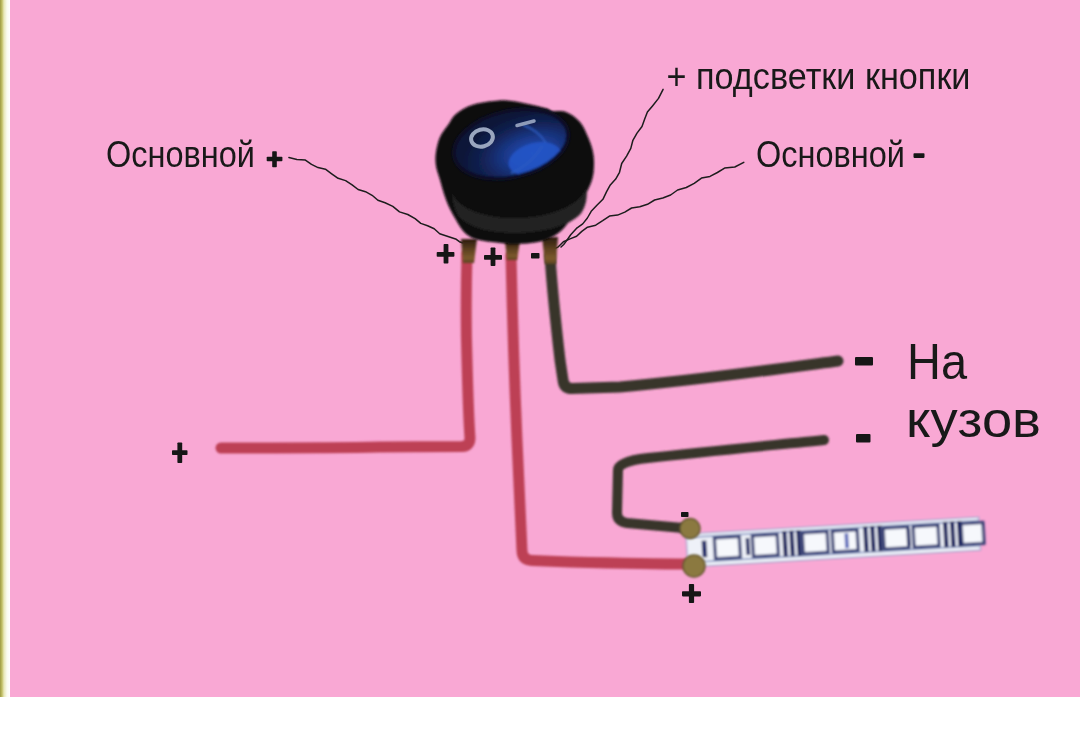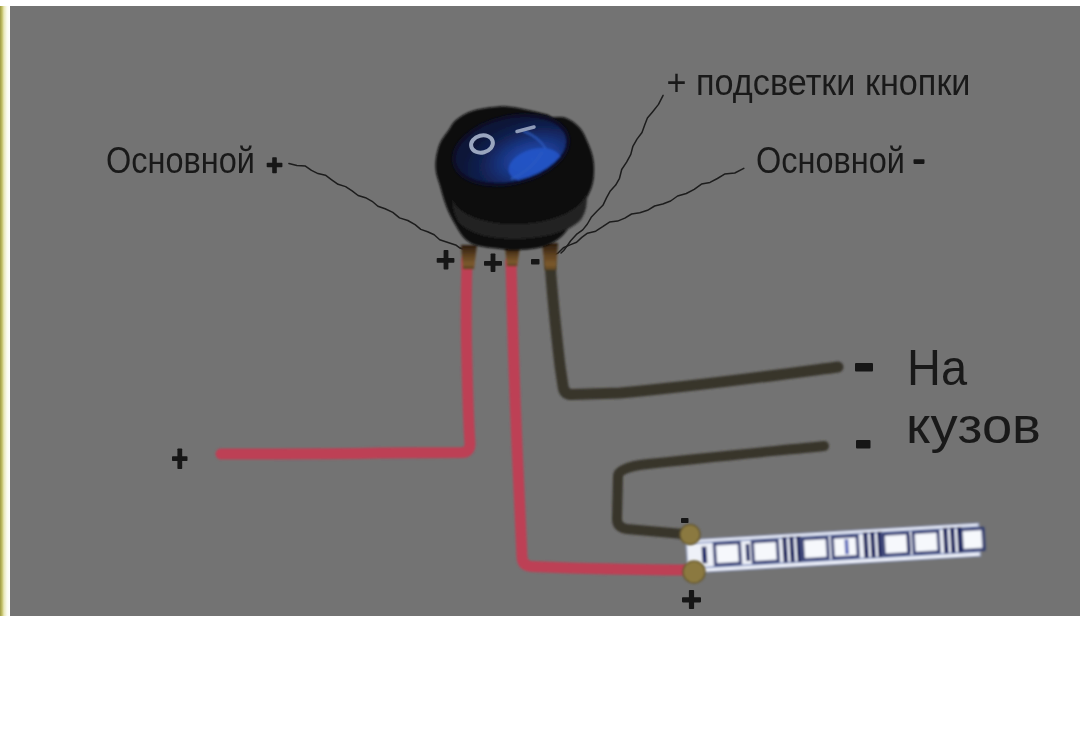--- a/index.html
+++ b/index.html
@@ -1,16 +1,16 @@
 <!DOCTYPE html>
 <html><head>
 <meta charset="utf-8">
 <style>
 html,body{margin:0;padding:0;background:#fff;}
-#c{position:relative;width:1080px;height:610px;background:#737373;overflow:hidden;font-family:"Liberation Sans",sans-serif;margin-top:6px;}
+#c{position:relative;width:1080px;height:697px;background:#f9a8d4;overflow:hidden;font-family:"Liberation Sans",sans-serif;}
 #stripe{position:absolute;left:0;top:0;width:10px;height:741px;
 background:linear-gradient(to right,#9d9a42 0px,#c2bf66 2px,#e9e8b9 4px,#fbfbef 7px,#ffffff 10px);}
 svg{position:absolute;left:0;top:0;}
 </style>
 </head>
 <body>
 <div id="c">
 <div id="stripe"></div>
 <svg width="1080" height="741" viewBox="0 0 1080 741">
 <defs>

